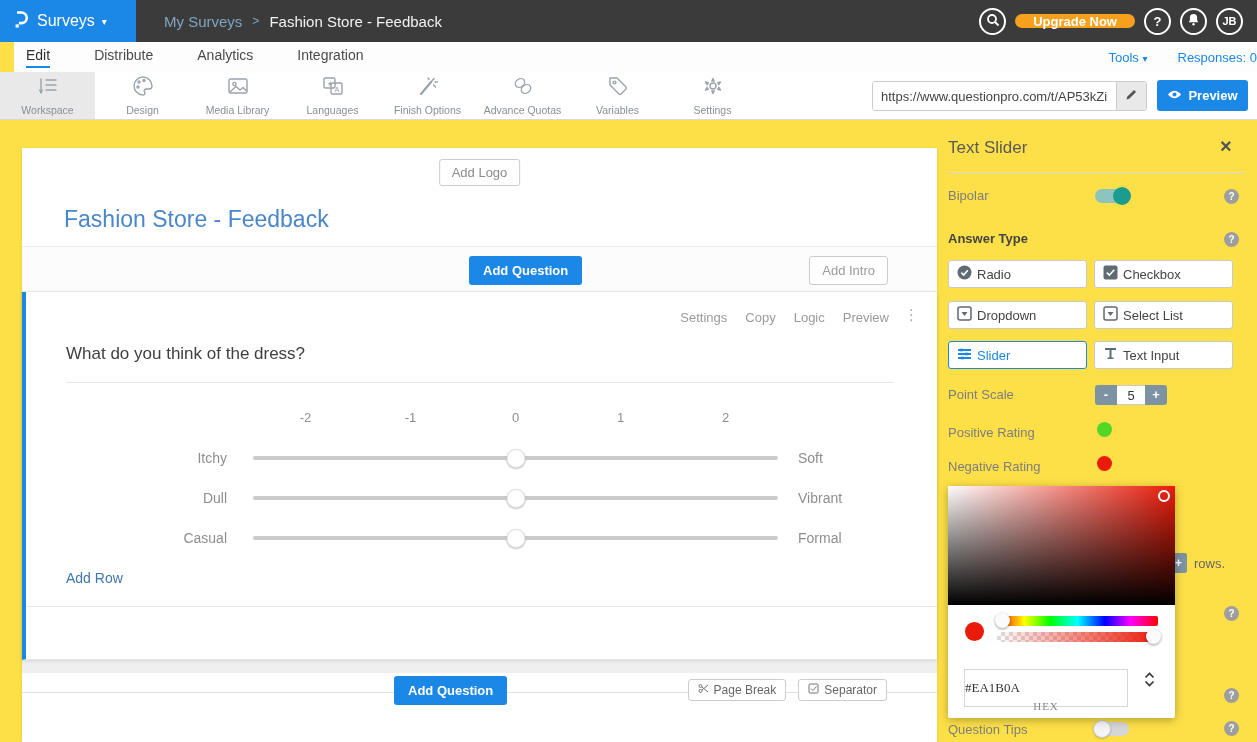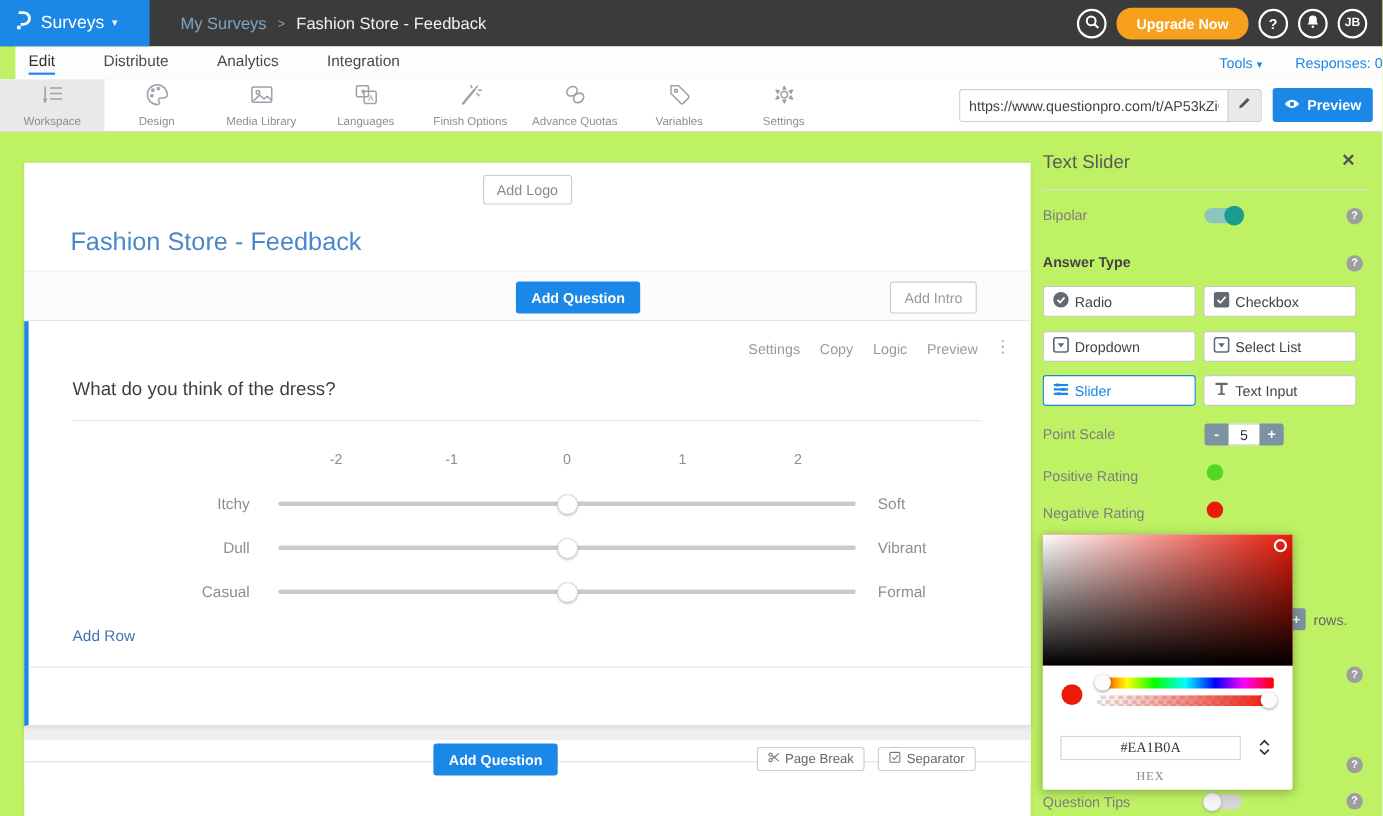--- a/index.html
+++ b/index.html
@@ -1,31 +1,31 @@
 <!DOCTYPE html>
 <html><head>
 <meta charset="utf-8">
 <style>
   * { margin:0; padding:0; box-sizing:border-box; }
   html,body { width:1257px; height:742px; }
   body { font-family:"Liberation Sans", sans-serif; }
-  .app { position:relative; width:1257px; height:742px; background:#bef264; overflow:hidden; }
+  .app { position:relative; width:1257px; height:742px; background:#fde047; overflow:hidden; }
 
   
   .topbar { position:absolute; top:0; left:0; width:100%; height:42px; background:#3b3b3b; display:flex; align-items:center; z-index:20; }
   .logo-block { width:136px; height:42px; background:#1b87e6; display:flex; align-items:center; padding:0 10px; gap:7px; cursor:pointer; }
   .logo-block .product { color:#fff; font-size:16px; }
   .caret { color:#fff; font-family:"DejaVu Sans", sans-serif; font-size:10px; }
   .breadcrumb { display:flex; align-items:center; gap:10px; margin-left:28px; font-size:15px; }
   .bc-parent { color:#7fa5c4; cursor:pointer; }
   .bc-sep { color:#7fa5c4; font-size:12px; }
   .bc-current { color:#f2f2f2; }
   .topbar-right { margin-left:auto; display:flex; align-items:center; gap:9px; padding-right:14px; }
   .circle-btn { width:27px; height:27px; border:2px solid #fff; border-radius:50%; display:flex; align-items:center; justify-content:center; color:#fff; font-size:13px; font-weight:bold; cursor:pointer; background:transparent; }
-  .upgrade-btn { background:#f7a01d; color:#fff; border:none; border-radius:14px; height:29px; padding:0 18px; font-size:13px; font-weight:bold; cursor:pointer; }
+  .upgrade-btn { background:#f7a01d; color:#fff; border:none; border-radius:14px; height:14px; padding:0 18px; font-size:13px; font-weight:bold; cursor:pointer; }
 
   
   .navbar { position:absolute; top:42px; left:14px; width:100%; height:30px; background:#fdfdfd; display:flex; align-items:center; z-index:19; }
   .nav-tabs { display:flex; gap:44px; padding-left:12px; font-size:14px; }
   .nav-tab { color:#4a4a4a; cursor:pointer; padding-bottom:3px; }
   .nav-tab.active { color:#303030; border-bottom:2px solid #1b87e6; }
   .nav-right { margin-left:auto; display:flex; align-items:center; gap:30px; padding-right:14px; font-size:13px; }
   .nav-right .blue-link { color:#1b87e6; cursor:pointer; }
 
   
@@ -108,21 +108,21 @@
 
   
   .picker { position:absolute; left:11px; top:366px; width:227px; height:232px; background:#fff; box-shadow:0 2px 10px rgba(0,0,0,.3); border-radius:2px; z-index:5; }
   .sat-area { position:relative; width:227px; height:119px; background:linear-gradient(to top, #000, rgba(0,0,0,0)), linear-gradient(to right, #fff, rgba(255,255,255,0)), #ea1b0a; cursor:crosshair; }
   .sat-cursor { position:absolute; right:5px; top:4px; width:12px; height:12px; border:2px solid #fff; border-radius:50%; }
   .picker-controls { position:relative; height:50px; }
   .swatch { position:absolute; left:17px; top:17px; width:19px; height:19px; border-radius:50%; }
   .hue-bar { position:absolute; left:49px; top:11px; width:161px; height:10px; border-radius:2px; background:linear-gradient(to right,#f00 0%,#ff0 17%,#0f0 33%,#0ff 50%,#00f 67%,#f0f 83%,#f00 100%); cursor:pointer; }
   .alpha-bar { position:absolute; left:49px; top:27px; width:161px; height:10px; border-radius:2px; background:linear-gradient(to right, rgba(234,27,10,0), #ea1b0a), repeating-conic-gradient(#ddd 0% 25%, #fff 0% 50%) 0 0 / 8px 8px; cursor:pointer; }
   .bar-handle { position:absolute; top:-3px; width:15px; height:15px; background:#fbfbfb; border-radius:50%; box-shadow:0 1px 3px rgba(0,0,0,.4); }
-  .hex-input { position:absolute; left:16px; top:183px; width:164px; height:22px; border:1px solid #d6d6d6; text-align:center; font-family:"Liberation Serif", serif; font-size:13px; color:#333; outline:none; }
+  .hex-input { position:absolute; left:16px; top:183px; width:164px; height:38px; border:1px solid #d6d6d6; text-align:left; font-family:"Liberation Serif", serif; font-size:13px; color:#333; outline:none; }
   .format-toggle { position:absolute; left:196px; top:186px; display:flex; flex-direction:column; gap:1px; cursor:pointer; }
   .format-toggle svg { stroke:#333; fill:none; stroke-width:1.6; }
   .format-label { position:absolute; left:16px; top:214px; width:164px; text-align:center; font-family:"Liberation Serif", serif; font-size:11px; color:#888; letter-spacing:1px; }
 </style>
 </head>
 <body>
 
 <div class="app">
 
   <div class="topbar">

